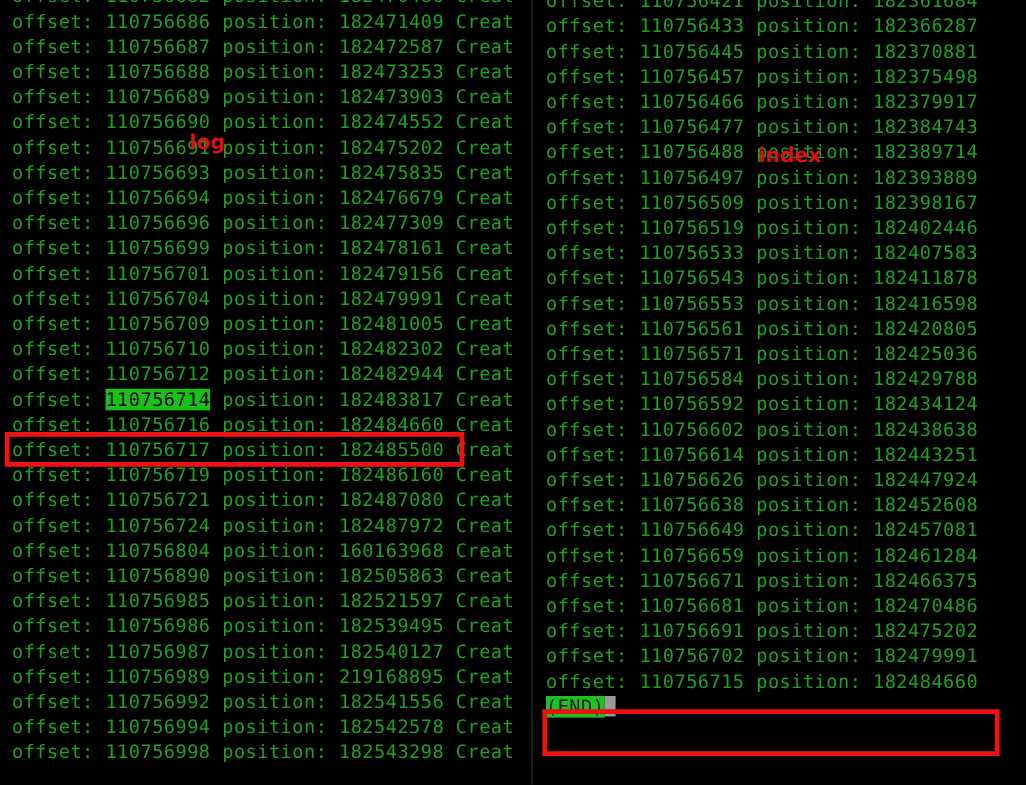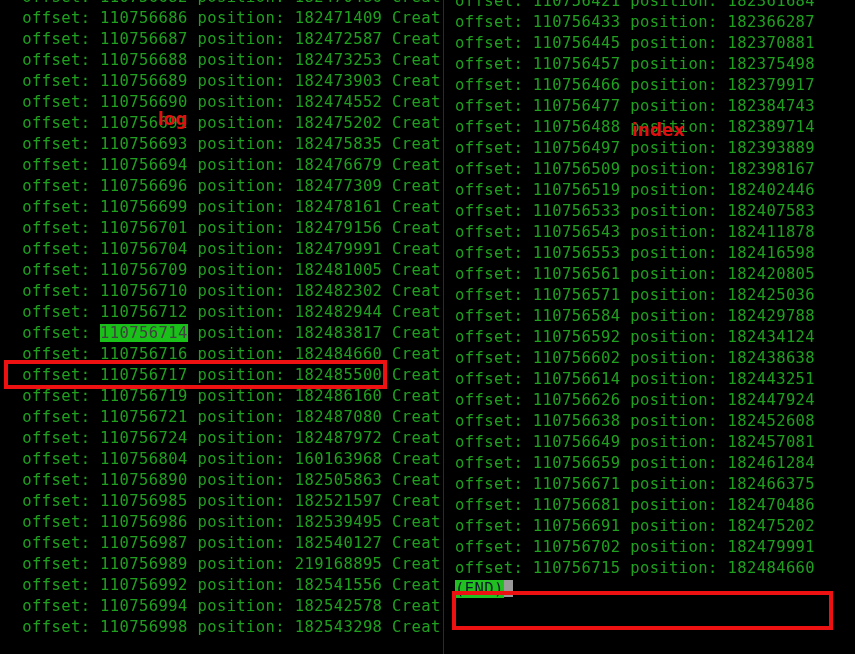--- a/index.html
+++ b/index.html
@@ -26,21 +26,20 @@
   .pane {
     position: absolute;
     top: 0;
     height: 654px;
     overflow: hidden;
     background: #000000;
   }
   #pane-log {
     left: 0;
     width: 443px;
-    text-align: center;
   }
   #pane-index {
     left: 450px;
     width: 405px;
     text-decoration: underline;
   }
 
   .pane-divider {
     position: absolute;
     top: 0;
@@ -64,21 +63,21 @@
     line-height: 21px;
     white-space: pre;
     font-size: 15.5px;
     letter-spacing: 0.4px;
     color: #1fa01f;
     font-family: "DejaVu Sans Mono", "Liberation Mono", monospace;
   }
 
   .line .hl {
     background: #18c018;
-    color: #404040;
+    color: #000000;
   }
 
   .line.reverse {
     color: #0a300a;
   }
   .line .rev {
     background: #1fc01f;
     color: #0f172a;
   }
   .cursor-block {

